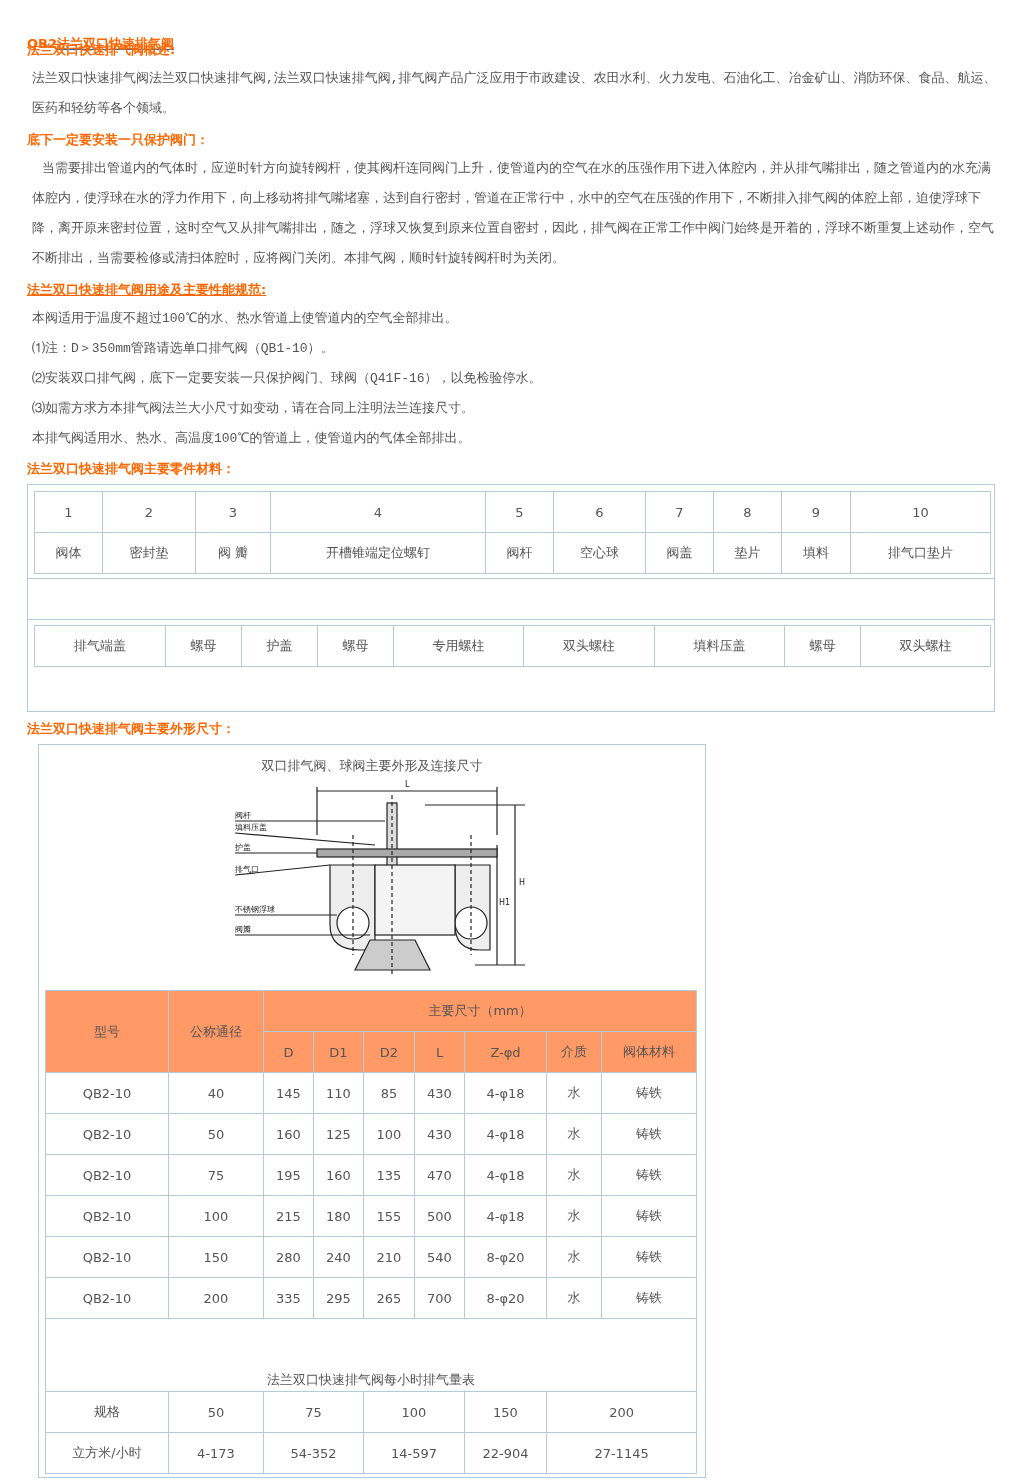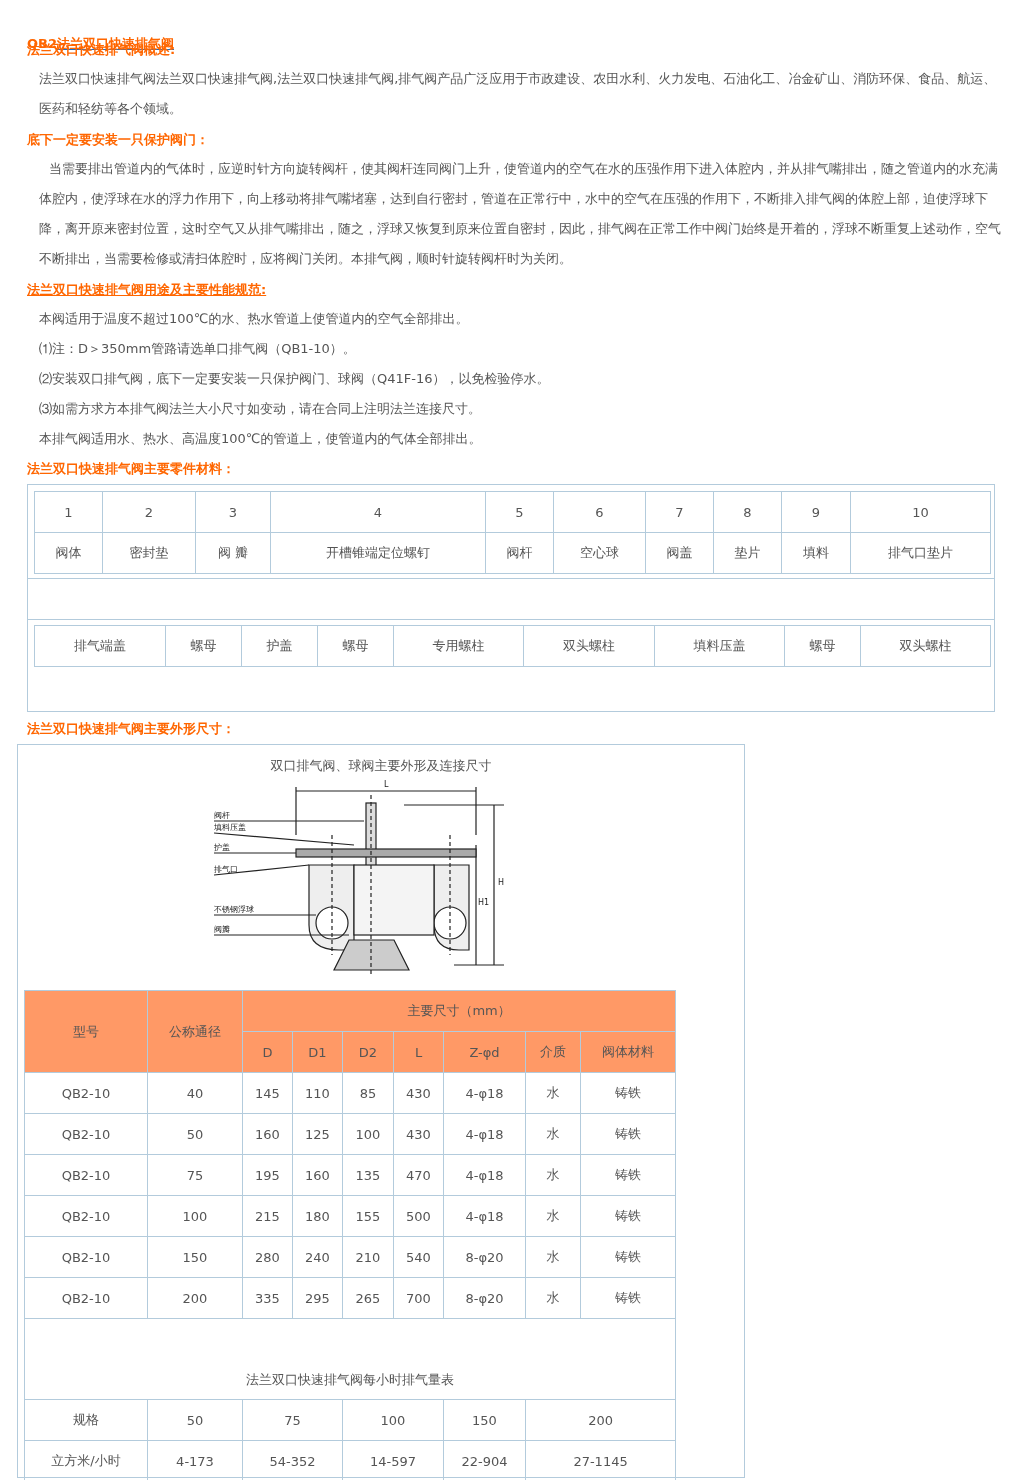--- a/index.html
+++ b/index.html
@@ -1,40 +1,40 @@
 <!DOCTYPE html>
 <html><head>
 <meta charset="utf-8">
 <style>
   html, body { margin:0; padding:0; background:#ffffff; }
   body { width:1016px; height:1480px; position:relative; overflow:hidden;
          font-family:"DejaVu Sans","Liberation Sans",sans-serif; color:#555; font-size:13px; }
   .title { position:absolute; left:27px; top:10px; font-weight:bold; color:#ff6600; font-size:13px; line-height:20px;margin-top:24px; }
   .title .link { text-decoration:underline; text-decoration-color:#1a6fc4; }
   .h { position:absolute; left:27px; font-weight:bold; color:#ff6600; font-size:13px; line-height:20px; }
-  .p { position:absolute; left:39px; width:965px; font-size:13px; line-height:30px; color:#555; }
+  .p { position:absolute; left:32px; width:965px; font-size:13px; line-height:30px; color:#555;font-family:Liberation Mono, monospace; }
   .p.indent { text-indent:10px; }
 
   table { border-collapse:collapse; table-layout:fixed; }
   td, th { border:1px solid #b3cbdc; text-align:center; vertical-align:middle; color:#555; font-weight:normal; font-size:13px; padding:0; }
 
   .parts-box { position:absolute; left:27px; top:484px; width:968px; height:228px; border:1px solid #b3cbdc; box-sizing:border-box; }
   .parts-sep1 { position:absolute; left:0; right:0; top:93px; border-top:1px solid #b3cbdc; }
   .parts-sep2 { position:absolute; left:0; right:0; top:134px; border-top:1px solid #b3cbdc; }
   .parts1 { position:absolute; left:6px; top:6px; width:956px; }
   .parts2 { position:absolute; left:6px; top:140px; width:956px; }
   .parts1 td, .parts2 td { height:40px; }
 
-  .dim-box { position:absolute; left:17px; top:744px; width:728px; height:734px; border:1px solid #b3cbdc; box-sizing:border-box; }
+  .dim-box { position:absolute; left:38px; top:744px; width:668px; height:734px; border:1px solid #b3cbdc; box-sizing:border-box; }
   .dim-caption { position:absolute; left:0; width:100%; top:12px; text-align:center; font-size:13px; color:#555; }
   .drawing { position:absolute; left:196px; top:30px; width:300px; height:200px; }
   .dim-table { position:absolute; left:6px; top:245px; width:651px; }
   .dim-table td { height:40px; }
   .dim-table .hd { background:#ff9966; color:#555; }
-  .dim-table .flow-title { height:70px; vertical-align:bottom; padding-bottom:10px; }
+  .dim-table .flow-title { height:70px; vertical-align:bottom; padding-bottom:2px; }
 </style>
 </head>
 <body>
 
 <div class="title">
   <span>QB2</span><span class="link">法兰双口快速排气阀</span>
 </div>
 
 <div class="h" style="top:40px;">法兰双口快速排气阀概述:</div>
 <div class="p" style="top:64px;">法兰双口快速排气阀法兰双口快速排气阀,法兰双口快速排气阀,排气阀产品广泛应用于市政建设、农田水利、火力发电、石油化工、冶金矿山、消防环保、食品、航运、医药和轻纺等各个领域。</div>

